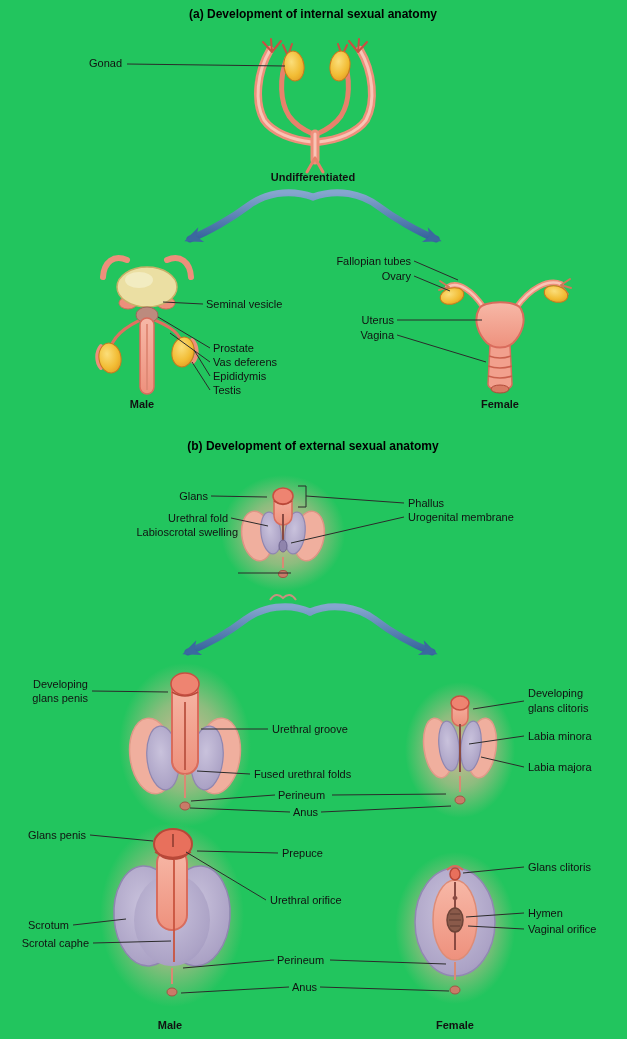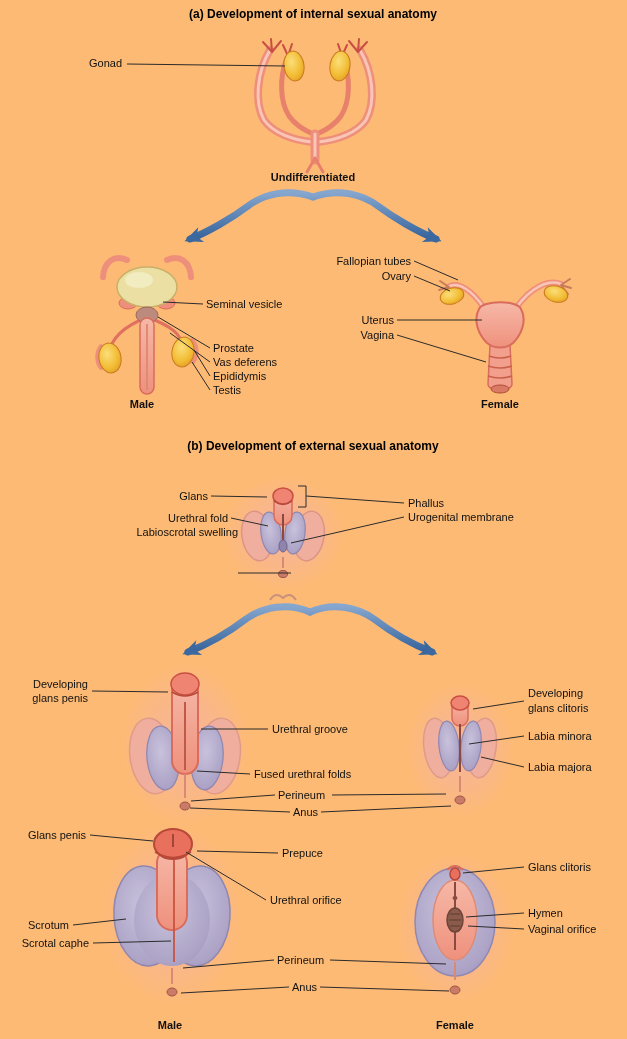--- a/index.html
+++ b/index.html
@@ -1,16 +1,16 @@
 <!DOCTYPE html>
 <html><head>
 <meta charset="utf-8">
 <style>
   html,body{margin:0;padding:0;background:#ffffff;}
-  #canvas{position:relative;width:627px;height:1039px;background:#fdba74;overflow:hidden;
+  #canvas{position:relative;width:627px;height:1039px;background:#22c55e;overflow:hidden;
           font-family:"Liberation Sans",sans-serif;}
   #diagram{position:absolute;left:0;top:0;}
   text{font-family:"Liberation Sans",sans-serif;font-size:11px;fill:#111111;}
   text.bold{font-weight:bold;}
   text.title{font-size:12px;font-weight:bold;fill:#000000;}
   .leader{stroke:#2b2b2b;stroke-width:1;fill:none;}
   .arrow{stroke:url(#blueArr);stroke-width:7;fill:none;stroke-linecap:round;}
 </style>
 </head>
 <body>

